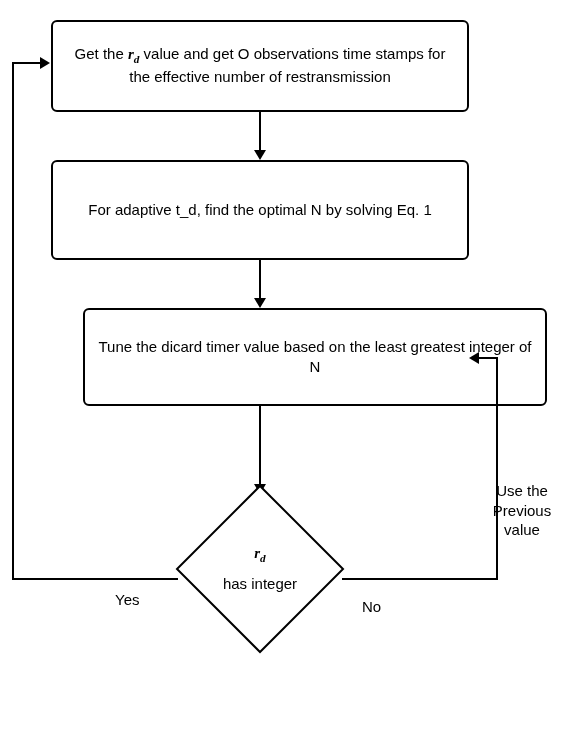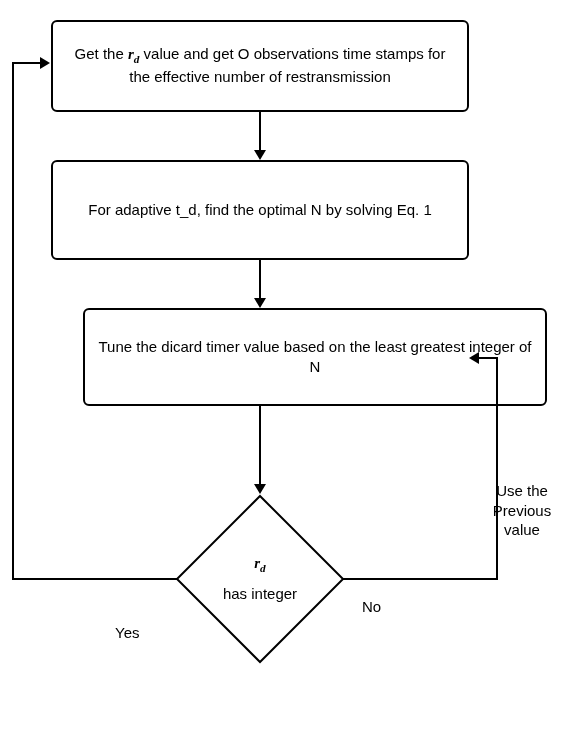--- a/index.html
+++ b/index.html
@@ -117,34 +117,34 @@
   <div class="line vline" style="left:259px; top:260px; height:40px;"></div>
   <div class="arrow-down" style="left:254px; top:298px;"></div>
 
   <div class="box" style="left:51px; top:308px; width:464px; height:98px;margin-left:32px;">
     <span>Tune the dicard timer value based on the least greatest integer of N</span>
   </div>
 
   <div class="line vline" style="left:259px; top:406px; height:80px;"></div>
   <div class="arrow-down" style="left:254px; top:484px;"></div>
 
-  <div class="diamond" style="left:175px; top:494px;">
+  <div class="diamond" style="left:175px; top:484px;">
     <svg viewBox="0 0 170 170">
       <polygon points="85,2 168,85 85,168 2,85" fill="#fff" stroke="#000" stroke-width="2"></polygon>
     </svg>
     <div class="dcontent">
       <div>
         <span class="sym">r</span><span class="subidx">d</span>
       </div>
       <div style="height:8px;"></div>
       <div>has integer</div>
     </div>
   </div>
 
-  <div class="label" style="left:115px; top:587px;text-align:center;">Yes</div>
+  <div class="label" style="left:115px; top:554px;text-align:center;">Yes</div>
   <div class="line hline" style="left:12px; top:578px; width:166px;"></div>
   <div class="line vline" style="left:12px; top:62px; height:518px;"></div>
   <div class="line hline" style="left:12px; top:62px; width:30px;"></div>
   <div class="arrow-right" style="left:40px; top:57px;"></div>
 
   <div class="label" style="left:362px; top:561px;">No</div>
   <div class="line hline" style="left:342px; top:578px; width:156px;"></div>
   <div class="line vline" style="left:496px; top:357px; height:223px;"></div>
   <div class="line hline" style="left:478px; top:357px; width:20px;"></div>
   <div class="arrow-left" style="left:469px; top:352px;"></div>

